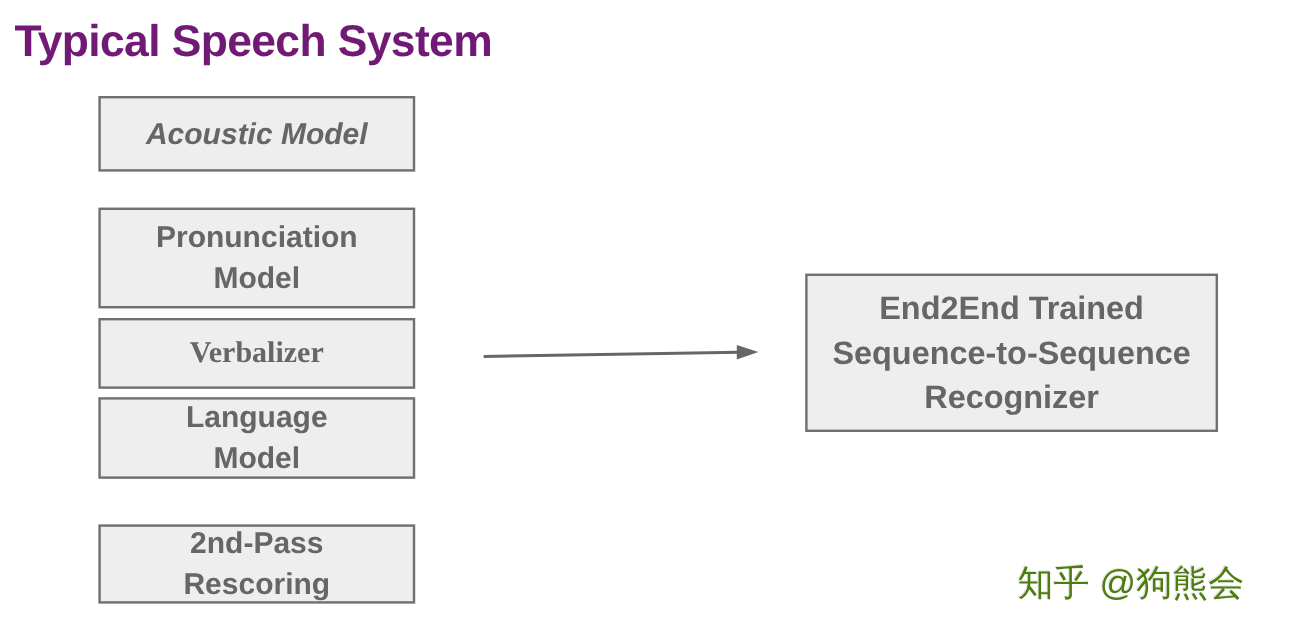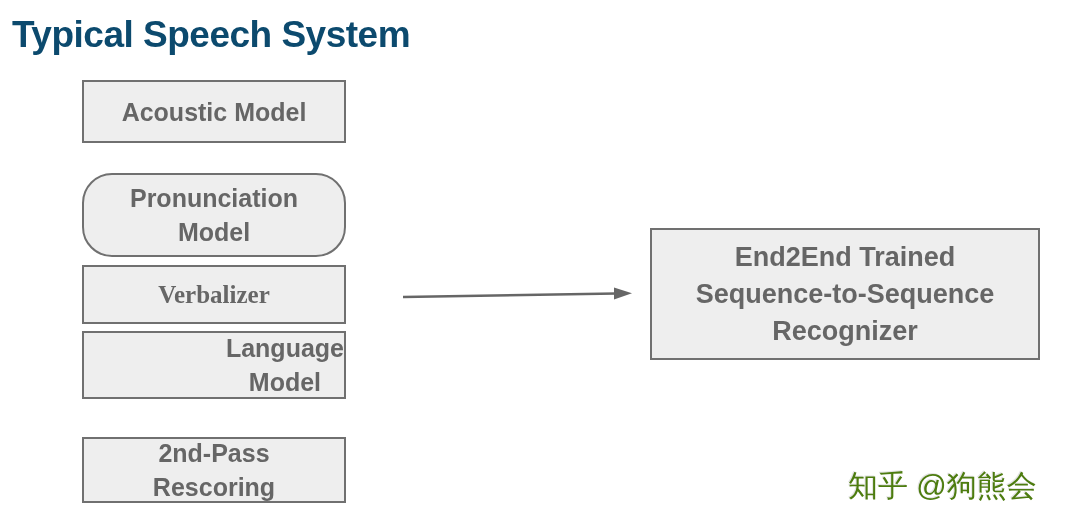--- a/index.html
+++ b/index.html
@@ -16,46 +16,46 @@
     overflow: hidden;
   }
   .title {
     position: absolute;
     left: 12px;
     top: 14px;
     margin: 0;
     font-size: 37px;
     font-weight: bold;
     letter-spacing: -0.5px;
-    color: #0c4a6e;
+    color: #701a75;
     white-space: nowrap;
   }
   .box {
     position: absolute;
     box-sizing: border-box;
     background: #eeeeee;
     border: 2px solid #707070;
     display: flex;
     align-items: center;
     justify-content: center;
     text-align: center;
   }
   .box .label {
     font-weight: bold;
     color: #666666;
     white-space: pre-line;
   }
   .left-box { left: 82px; width: 264px; }
   .left-box .label { font-size: 25px; line-height: 34px; }
-  .box-1 { top: 80px;  height: 63px; }
-  .box-2 { top: 173px; height: 84px; border-radius: 30px; }
+  .box-1 { top: 80px;  height: 63px; font-style: italic; }
+  .box-2 { top: 173px; height: 84px; }
   .box-3 { top: 265px; height: 59px; font-family: Liberation Serif, serif; }
-  .box-4 { top: 331px; height: 68px; justify-content: flex-end; }
+  .box-4 { top: 331px; height: 68px; }
   .box-5 { top: 437px; height: 66px; }
-  .right-box { left: 650px; top: 228px; width: 390px; height: 132px; }
+  .right-box { left: 671px; top: 228px; width: 344px; height: 132px; }
   .right-box .label { font-size: 27px; line-height: 37px; }
   .arrow-svg {
     position: absolute;
     left: 401px;
     top: 281px;
     width: 234px;
     height: 28px;
   }
   .watermark {
     position: absolute;

